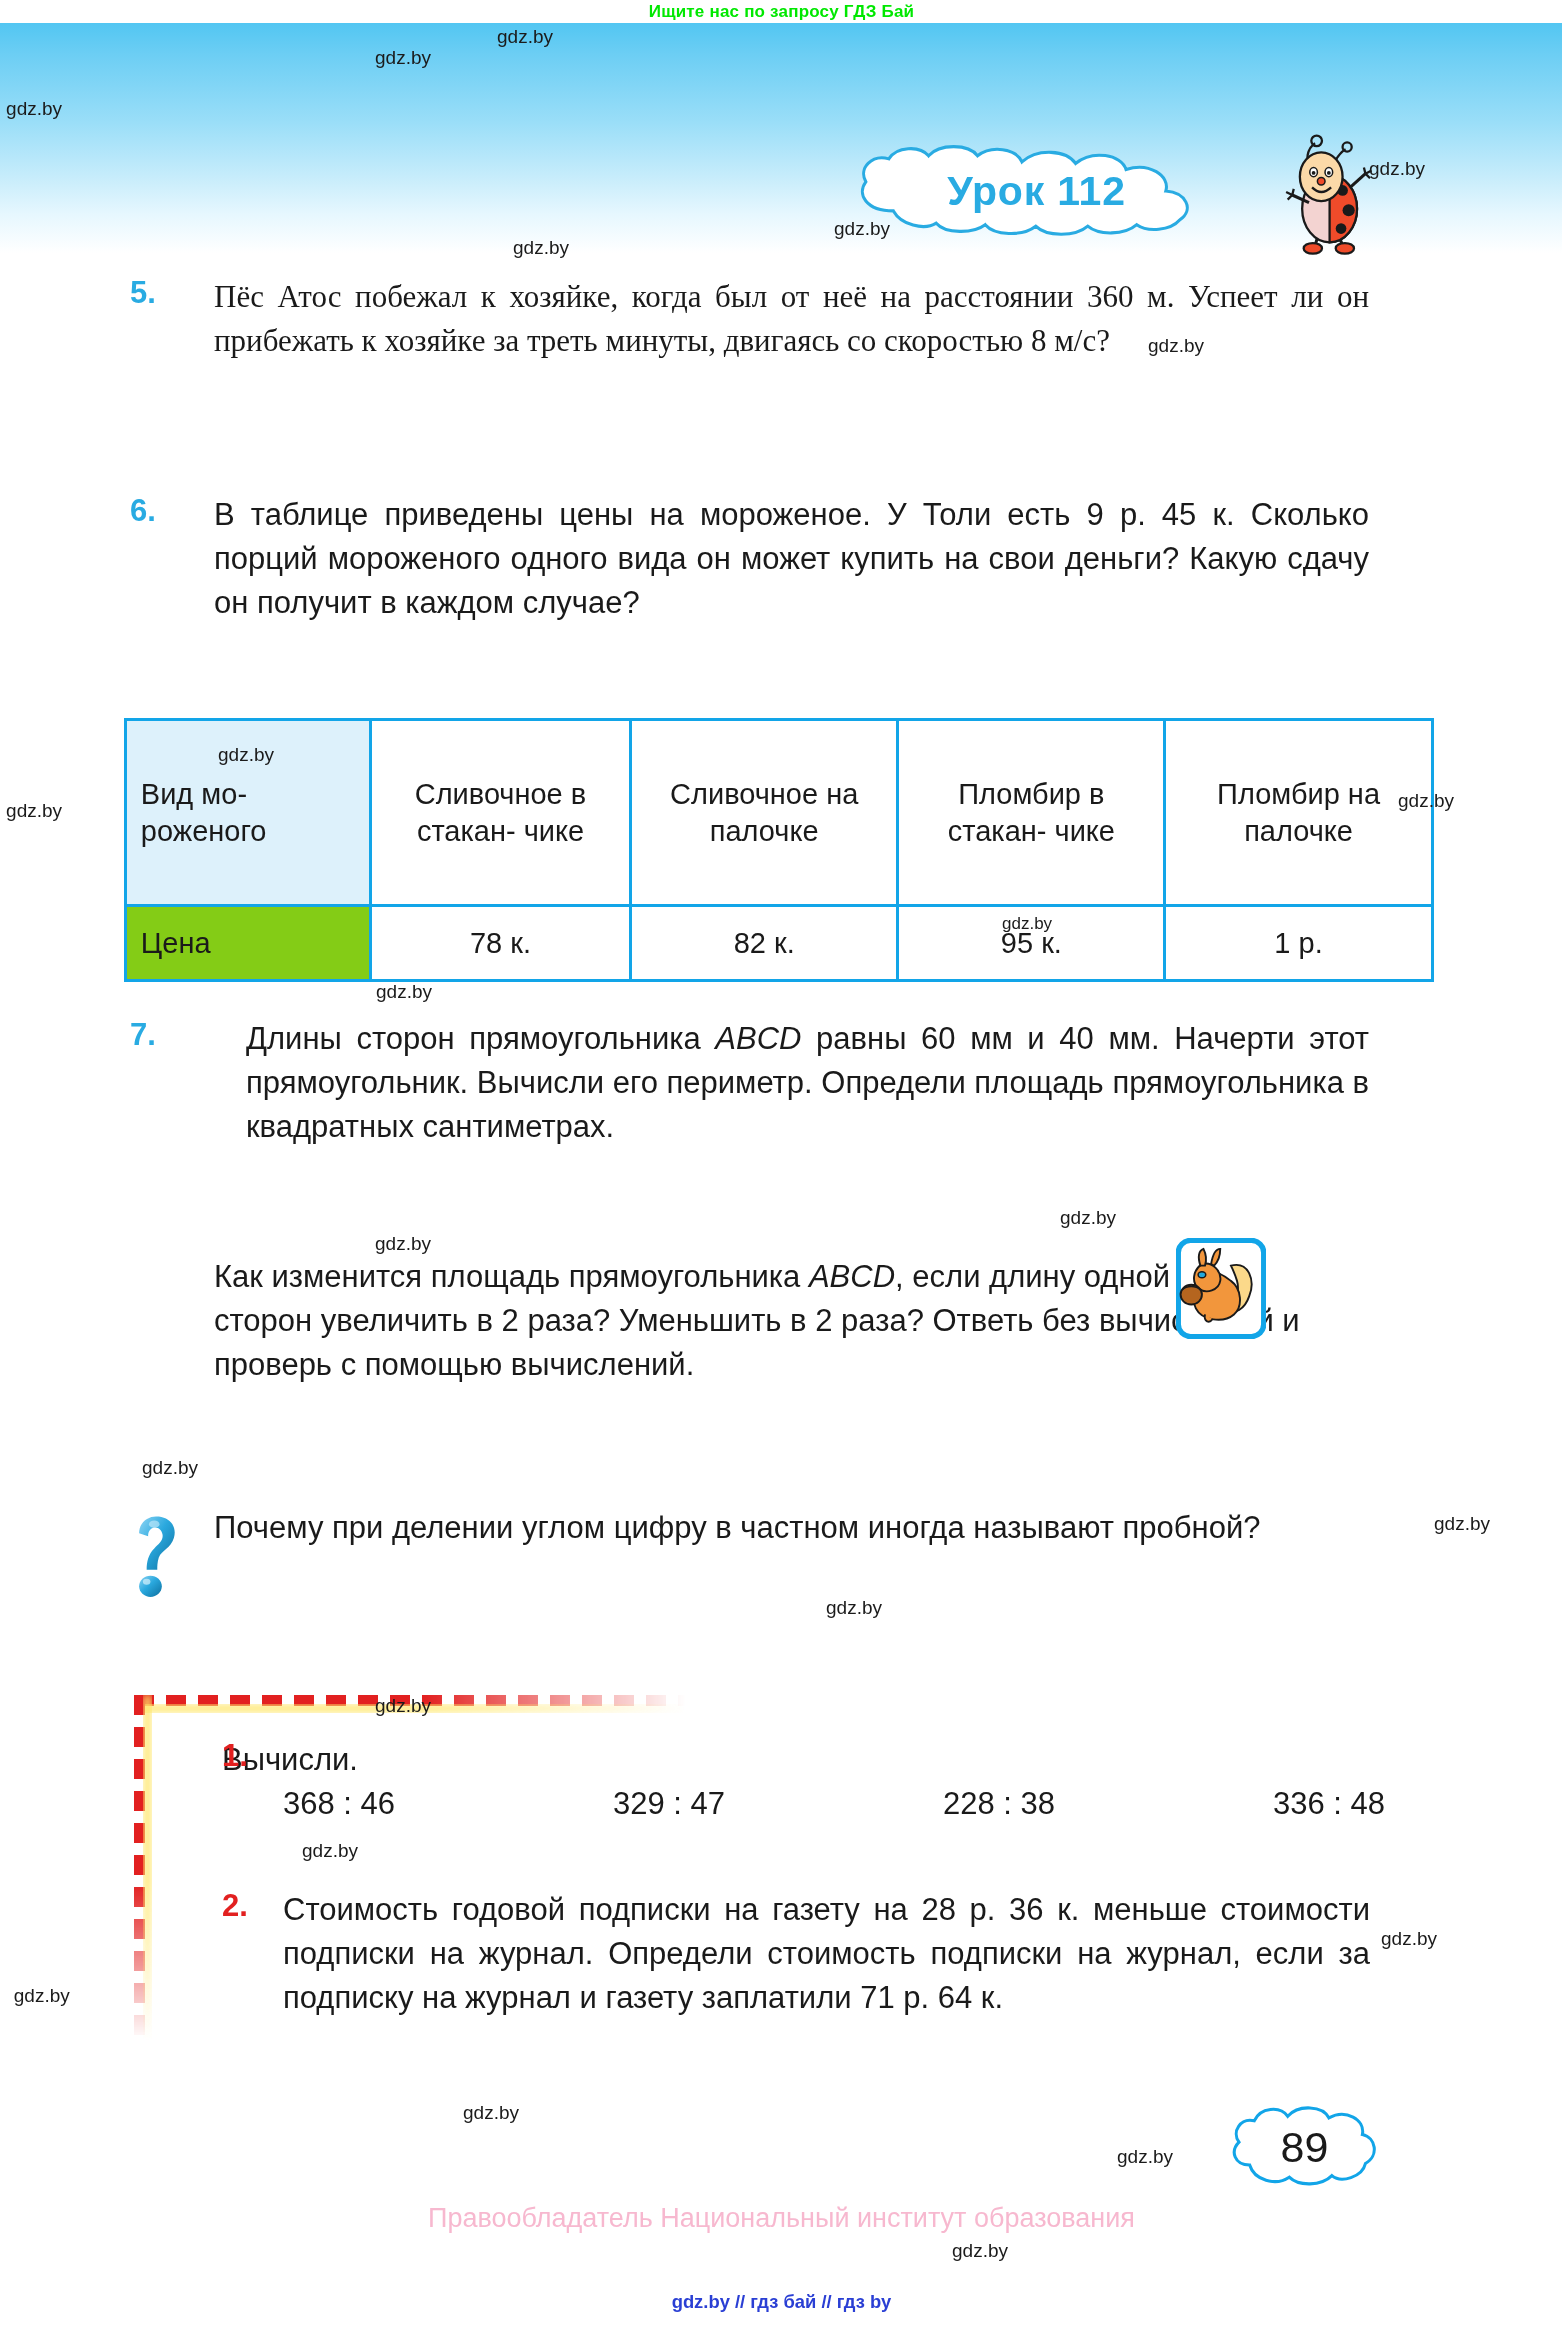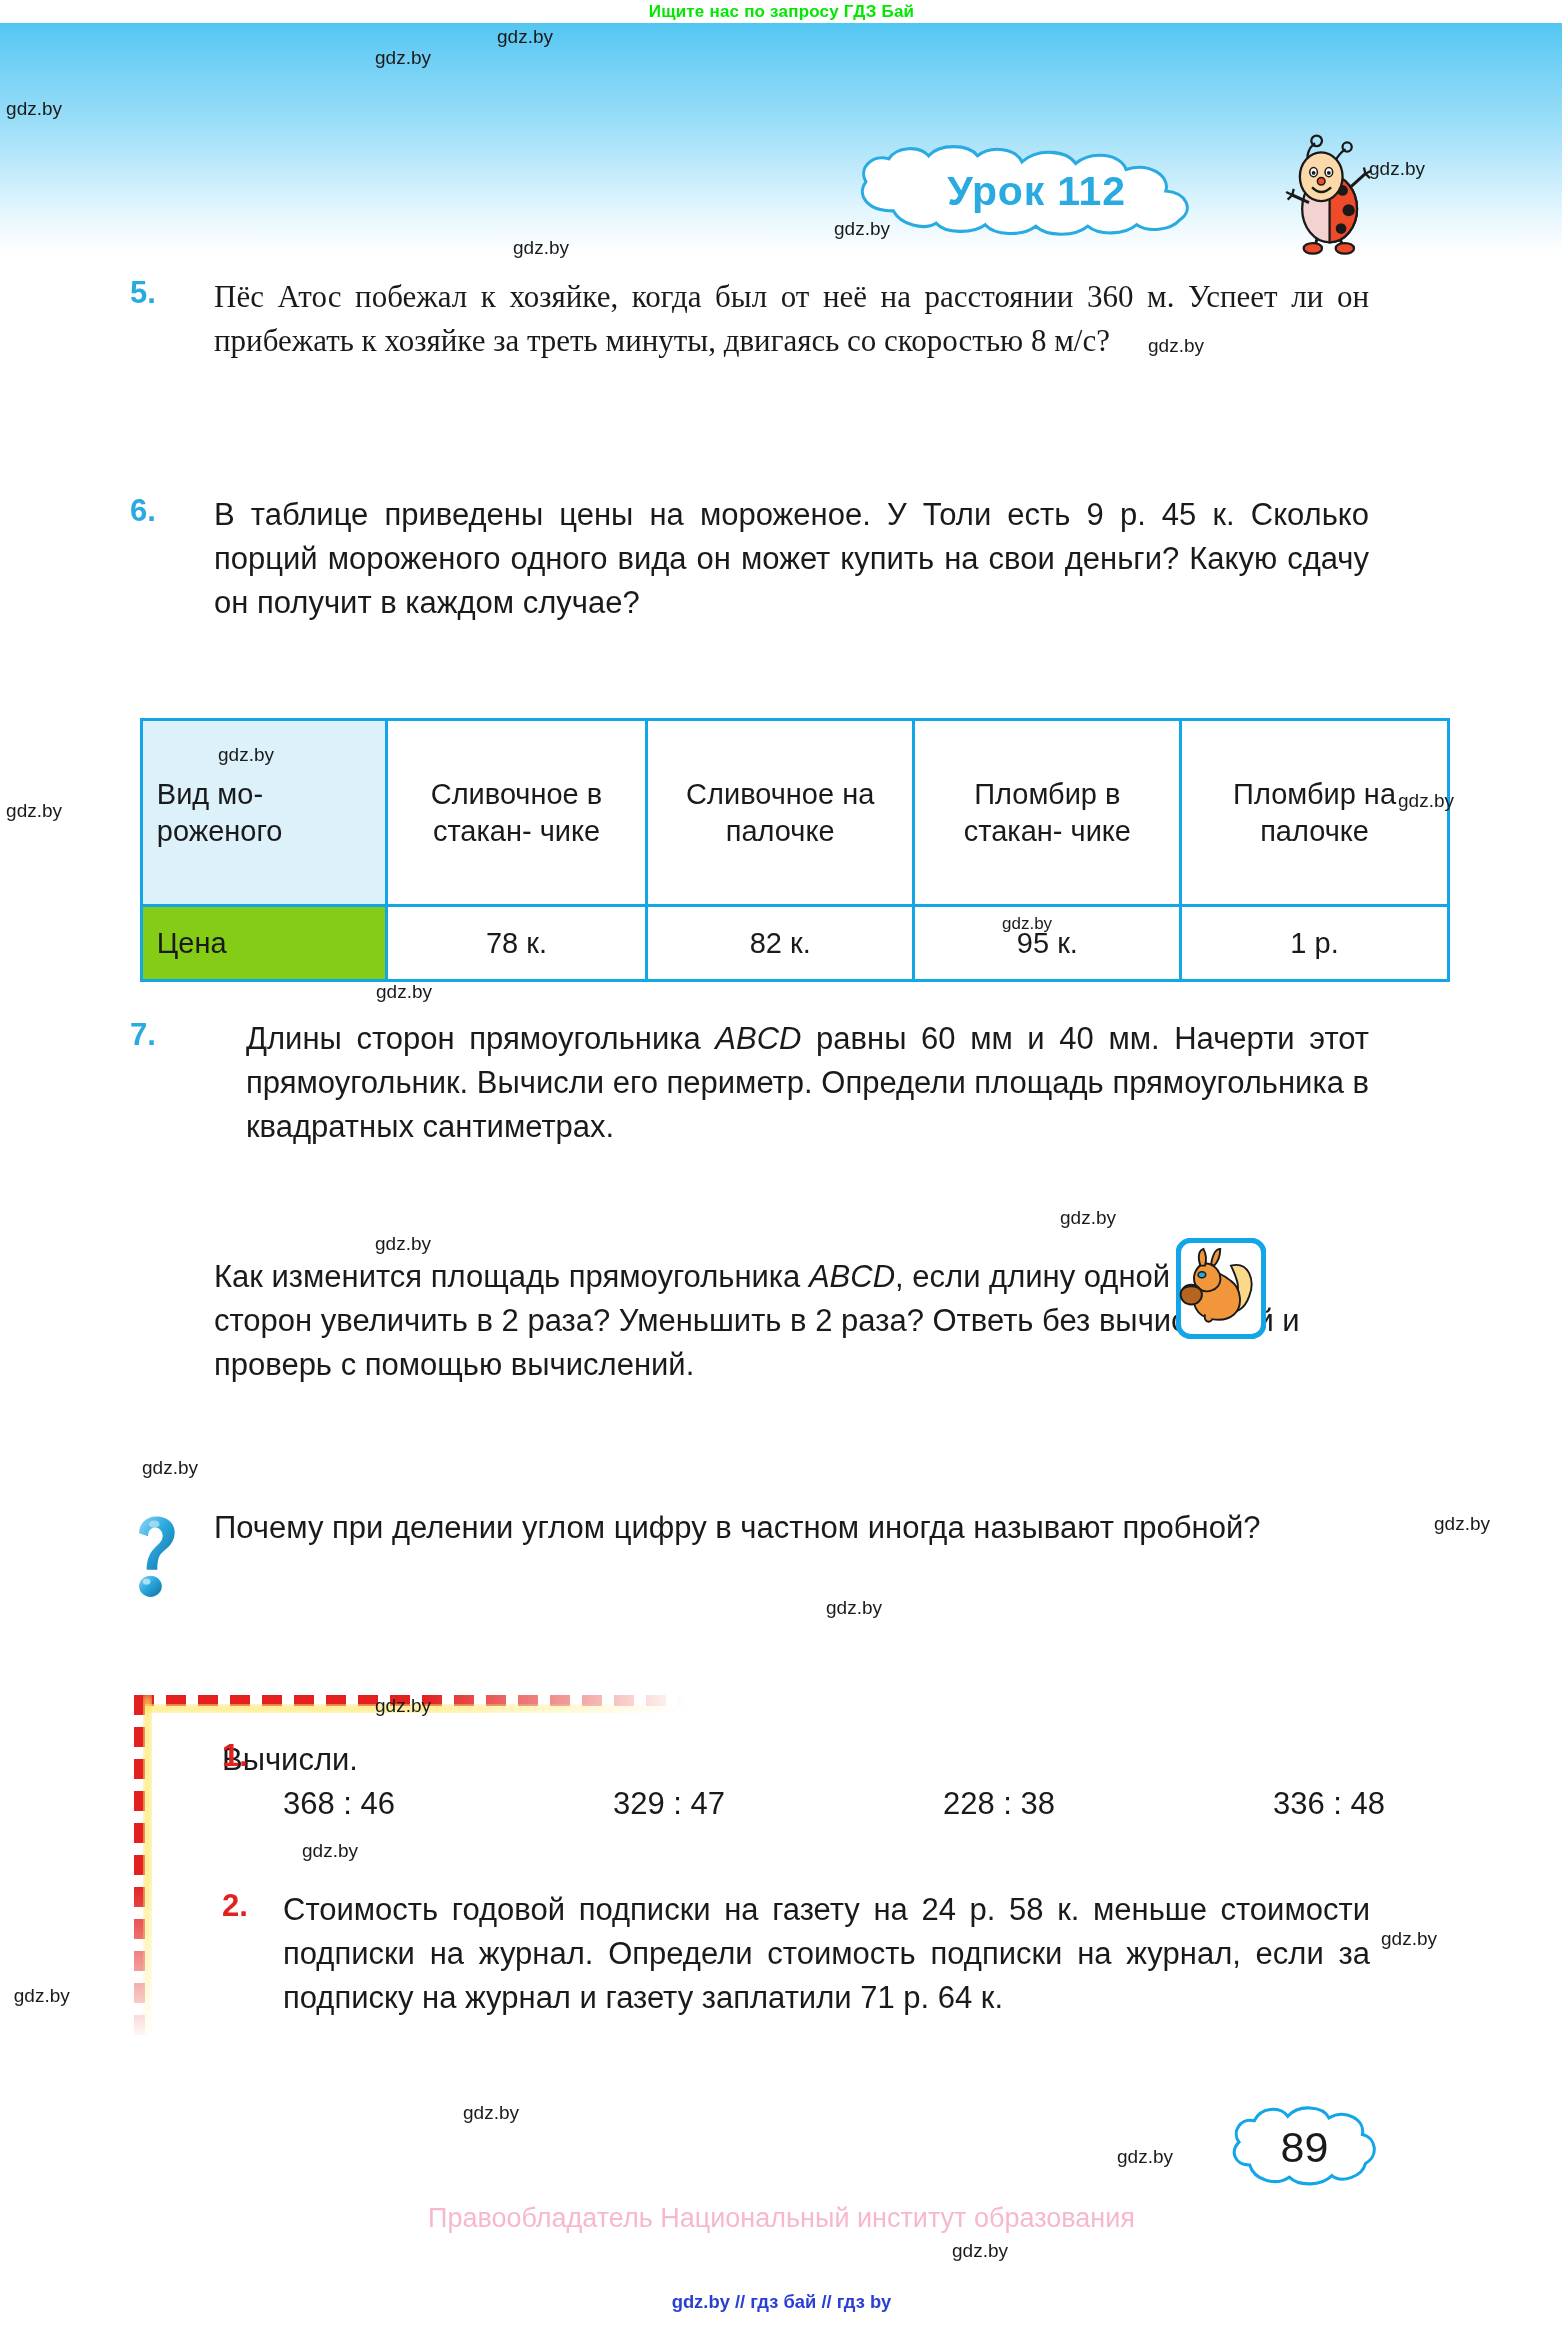--- a/index.html
+++ b/index.html
@@ -64,21 +64,21 @@
   }
   .extext{
     margin-left:0; color:#1a1a1a; font-size:31px; line-height:44px;
     text-align:justify; text-justify:inter-word;
   }
   .extext.nojust{ text-align:left; }
   .ital{ font-style:italic; }
 
   
   #ice-table{
-    position:absolute; left:140px; top:718px; width:1224px;
+    position:absolute; left:124px; top:718px; width:1224px;
     border-collapse:collapse; table-layout:fixed; z-index:26;
     background:#fff;
   }
   #ice-table td, #ice-table th{
     border:3.1px solid #12a5e8;
     font-size:29px; color:#1a1a1a; font-weight:normal;
     padding:4.6px 6.1px; vertical-align:middle; text-align:center;
     line-height:37px;
   }
   #ice-table .hdr-label{ background:#ddf1fb; text-align:left; padding-left:13.8px; }
@@ -320,21 +320,21 @@
 
   <div id="hw-exprs">
     <span>368 : 46</span>
     <span>329 : 47</span>
     <span>228 : 38</span>
     <span>336 : 48</span>
   </div>
 
   <div class="exercise" style="left:222px; top:1888px; width:1148px;">
     <span class="hwnum" style="left:0; top:0;">2.</span>
-    <div class="hwtext" style="margin-left:61px; text-align:justify;">Стоимость годовой подписки на газету на 24 р. 58 к. меньше стоимости подписки на журнал. Определи стоимость подписки на журнал, если за подписку на журнал и газету заплатили 71 р. 64 к.</div>
+    <div class="hwtext" style="margin-left:61px; text-align:justify;">Стоимость годовой подписки на газету на 28 р. 36 к. меньше стоимости подписки на журнал. Определи стоимость подписки на журнал, если за подписку на журнал и газету заплатили 71 р. 64 к.</div>
   </div>
 
   <div id="page-cloud">
     <svg width="153" height="99" viewBox="0 0 200 130">
       <path d="M28 88 C8 88 2 70 14 58 C4 44 16 26 34 30 C42 12 68 10 78 24
                C92 8 124 10 132 26 C154 14 180 28 176 48
                C194 52 198 76 180 86 C176 104 148 112 136 102
                C122 116 92 116 80 104 C62 116 34 108 28 88 Z" fill="#ffffff" stroke="#12a5e8" stroke-width="4"></path>
     </svg>
     <div class="num">89</div>

